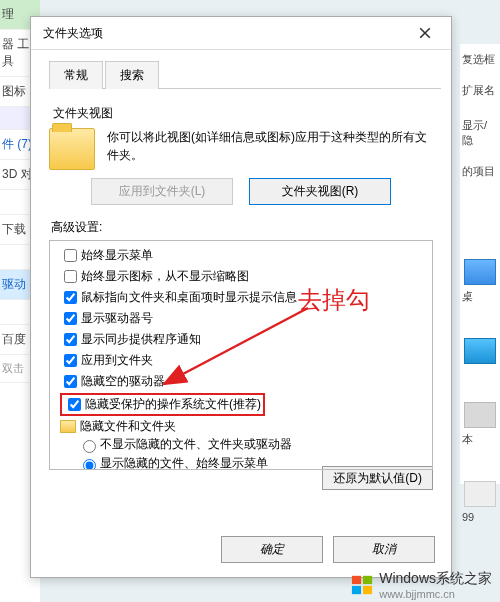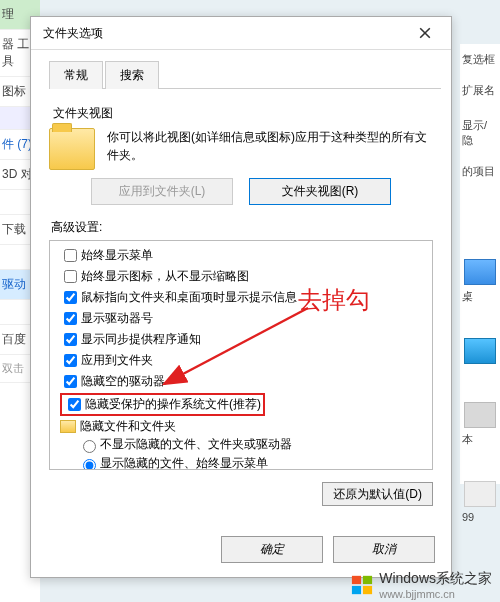--- a/index.html
+++ b/index.html
@@ -142,21 +142,21 @@
     border: 1px solid #d9b23a;
     vertical-align: middle;
     margin-right: 4px;
   }
   .highlight-box {
     border: 2px solid #e02020;
     padding: 0 2px;
     display: inline-block;
   }
 
-  .restore-row { text-align: right; margin-top: 16px; }
+  .restore-row { text-align: right; margin-top: 0; }
 
   .dlg-buttons {
     display: flex;
     justify-content: flex-end;
     gap: 10px;
     padding: 10px 16px 14px;
     font-style: italic;
   }
 
   

